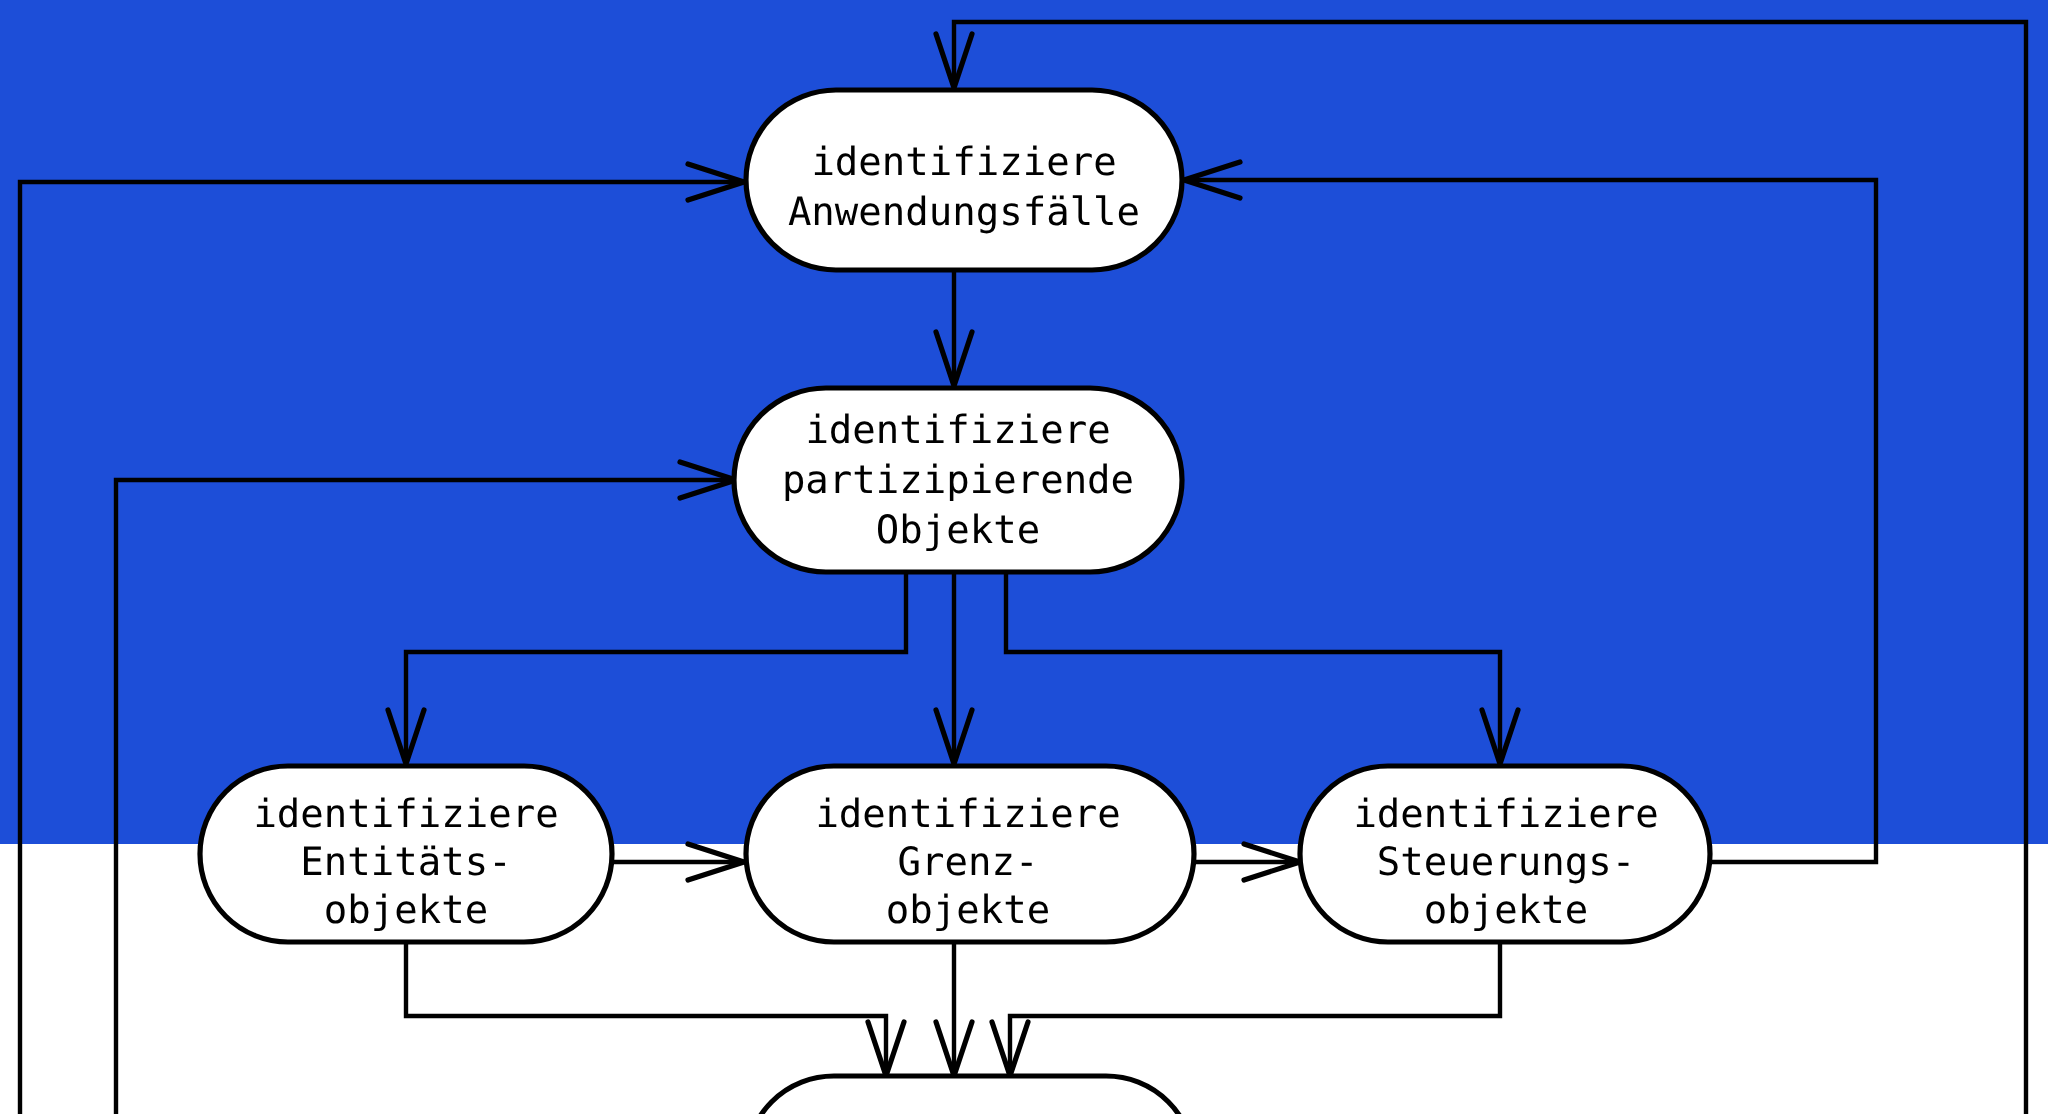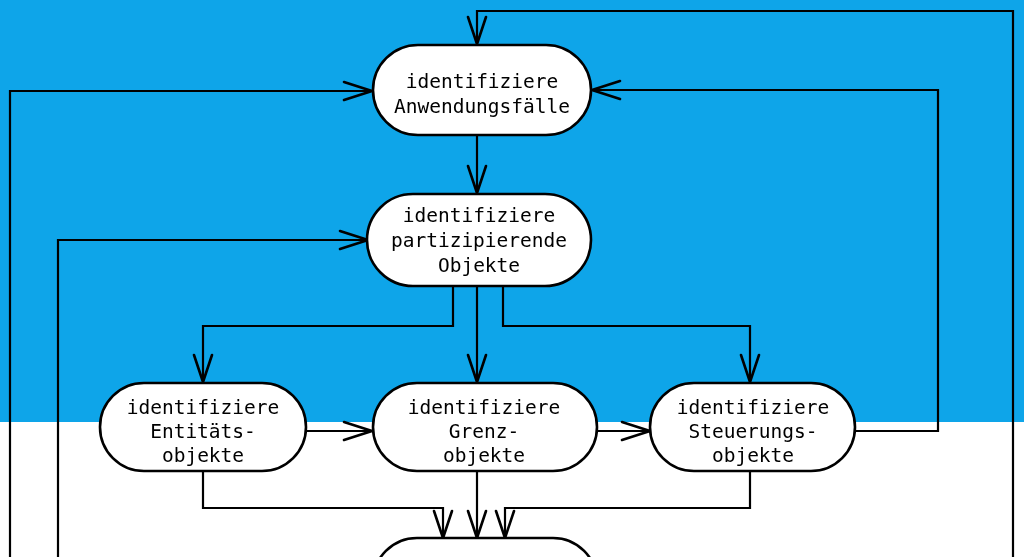--- a/index.html
+++ b/index.html
@@ -10,21 +10,21 @@
   body {
     width: 1024px;
     height: 557px;
     overflow: hidden;
     font-family: "DejaVu Sans Mono", monospace;
   }
   #diagram-root {
     position: relative;
     width: 1024px;
     height: 422px;
-    background: #0ea5e9;
+    background: #1d4ed8;
   }
   svg#flowchart {
     display: block;
     width: 1024px;
     height: 557px;
   }
   .node-shape {
     fill: #ffffff;
     stroke: #000000;
     stroke-width: 2.6;

